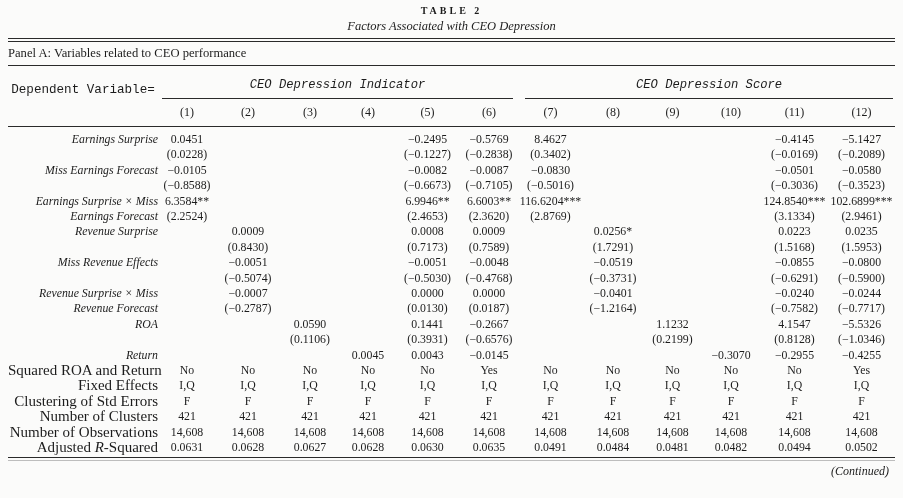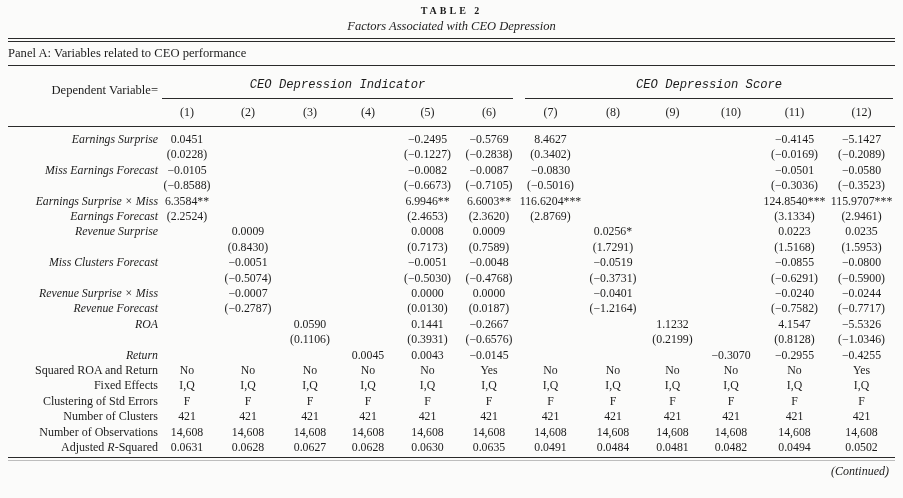--- a/index.html
+++ b/index.html
@@ -16,33 +16,33 @@
   .rule-double{margin-top:4px;height:2px;border-top:1.7px solid #2a2a2a;border-bottom:1px solid #2a2a2a;}
   .rule-single{height:0;border-top:1.2px solid #2a2a2a;}
 
   .panel-label{font-size:12.6px;padding:4px 0 4px 0;}
 
   
   table{border-collapse:collapse;table-layout:fixed;width:100%;}
   td,th{padding:0;font-weight:normal;white-space:nowrap;overflow:visible;font-size:11.8px;line-height:15.4px;}
   col.c-label{width:150px;}
   .dep-row th{vertical-align:bottom;padding-bottom:1px;}
-  .dep-label{text-align:right;font-size:12.6px;}
+  .dep-label{text-align:center;font-size:12.6px;font-family:Liberation Mono, monospace;}
   .group-cell .g-inner{font-style:italic;text-align:center;font-size:12.2px;
         border-bottom:1.3px solid #2a2a2a;padding-bottom:4px;font-family:Liberation Mono, monospace;}
   .group-cell.g-left .g-inner{margin:0 6px 0 4px;}
   .group-cell.g-right .g-inner{margin:12px 2px 0 6px;}
   .num-row td{text-align:center;padding:5px 0 6px 0;border-bottom:1.5px solid #2a2a2a;font-size:12px;}
   tbody tr:first-child td{padding-top:5px;}
 
   td.row-label{text-align:right;}
   td.var-label{font-style:italic;}
   td.var-label.cont{padding-left:11px;}
   td.num{text-align:center;}
-  td.sum-label{font-size:12px;}
+  td.sum-label{font-size:15px;}
   td.sum-label i{font-style:italic;}
 
   
   .rule-bottom{margin-top:2px;height:2px;border-top:1.6px solid #2a2a2a;border-bottom:1px solid #bdbdbd;}
   .continued{font-style:italic;text-align:right;font-size:12px;padding:3px 6px 0 0;}
 </style>
 </head>
 <body>
 
 <div class="page">
@@ -167,21 +167,21 @@
           <td class="num"></td>
           <td class="num"></td>
           <td class="num"></td>
           <td class="num">6.9946**</td>
           <td class="num">6.6003**</td>
           <td class="num">116.6204***</td>
           <td class="num"></td>
           <td class="num"></td>
           <td class="num"></td>
           <td class="num">124.8540***</td>
-          <td class="num">115.9707***</td>
+          <td class="num">102.6899***</td>
         </tr>
         <tr>
           <td class="row-label var-label cont">Earnings Forecast</td>
           <td class="num">(2.2524)</td>
           <td class="num"></td>
           <td class="num"></td>
           <td class="num"></td>
           <td class="num">(2.4653)</td>
           <td class="num">(2.3620)</td>
           <td class="num">(2.8769)</td>
@@ -215,21 +215,21 @@
           <td class="num">(0.7173)</td>
           <td class="num">(0.7589)</td>
           <td class="num"></td>
           <td class="num">(1.7291)</td>
           <td class="num"></td>
           <td class="num"></td>
           <td class="num">(1.5168)</td>
           <td class="num">(1.5953)</td>
         </tr>
         <tr>
-          <td class="row-label var-label">Miss Clusters Forecast</td>
+          <td class="row-label var-label">Miss Revenue Effects</td>
           <td class="num"></td>
           <td class="num">−0.0051</td>
           <td class="num"></td>
           <td class="num"></td>
           <td class="num">−0.0051</td>
           <td class="num">−0.0048</td>
           <td class="num"></td>
           <td class="num">−0.0519</td>
           <td class="num"></td>
           <td class="num"></td>

